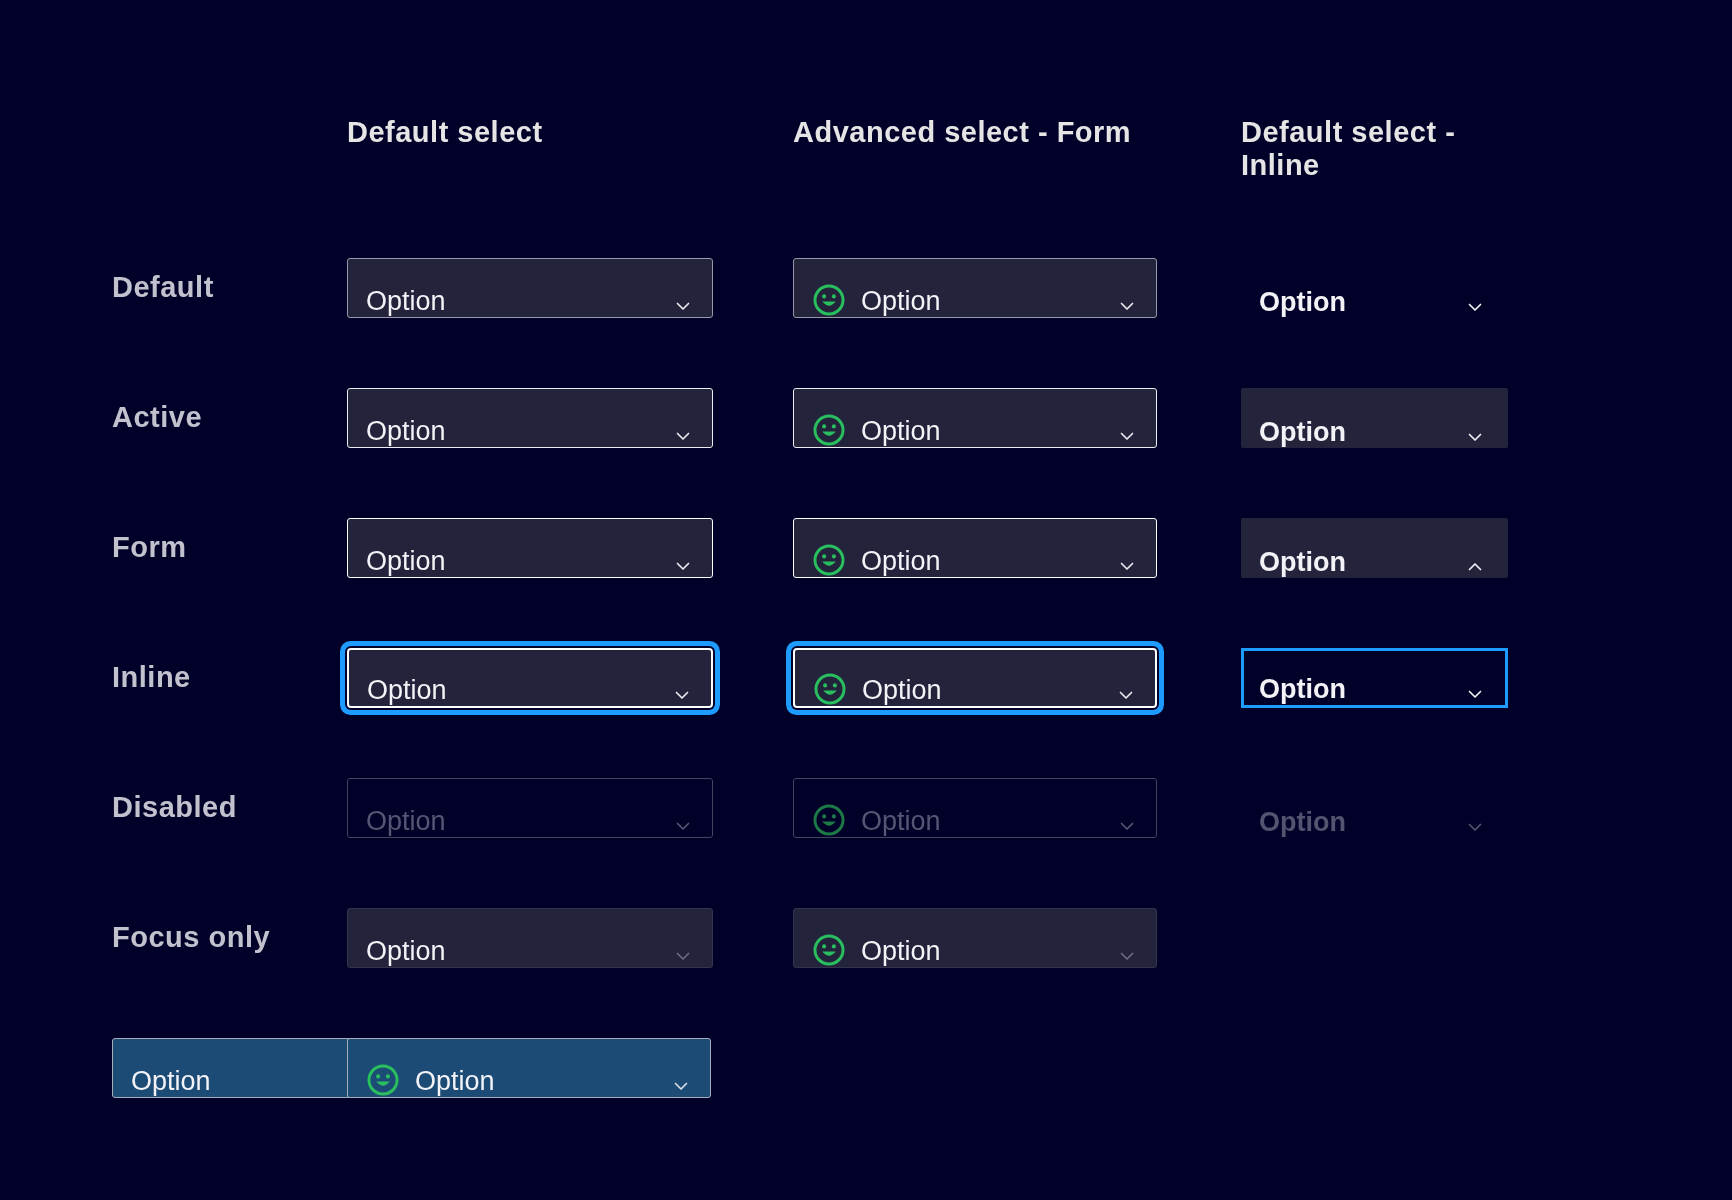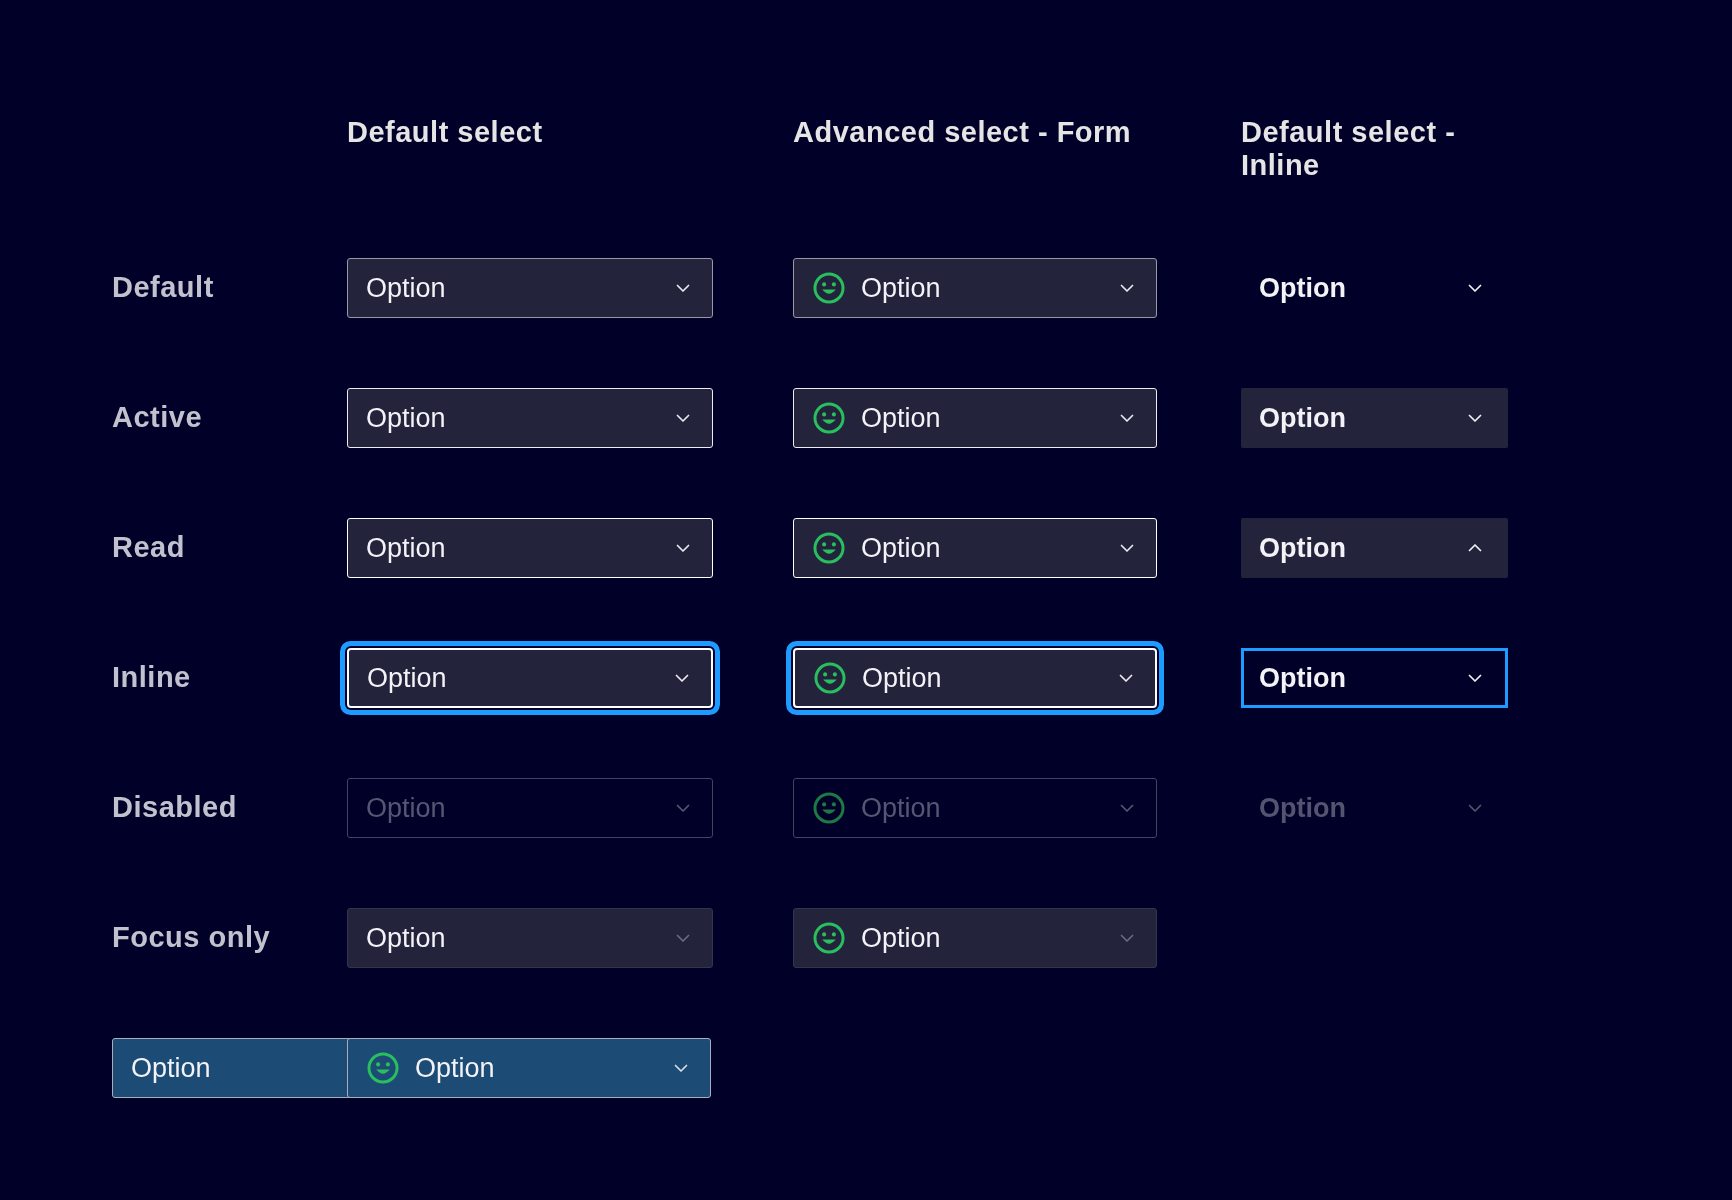--- a/index.html
+++ b/index.html
@@ -30,21 +30,21 @@
     color: #c2c2cf;
     align-self: center;
     width: 165px;
     line-height: 1.15;
   }
   .cell { align-self: center; }
 
   
   .sel {
     display: flex;
-    align-items: center;
+    align-items: flex-end;
     height: 60px;
     width: 366px;
     padding: 0 18px;
     gap: 15px;
     background: #23233c;
     border: 1px solid #9898a8;
     border-radius: 3px;
     font-size: 27px;
     color: #f2f2f7;
     cursor: pointer;
@@ -182,21 +182,21 @@
       <div class="sel v-inline st-active">
     <span class="sel-value">Option</span>
     <span class="chev">
   <svg width="22" height="22" viewBox="0 0 22 22" fill="none">
     <path d="M5.5 8.5 L11 14 L16.5 8.5" stroke="currentColor" stroke-width="1.7" stroke-linecap="round" stroke-linejoin="round"></path>
   </svg>
 </span>
   </div>
     </div>
 
-  <div class="row-label">Read</div>
+  <div class="row-label">Form</div>
   <div class="cell c-default">
       <div class="sel st-hover">
     <span class="sel-value">Option</span>
     <span class="chev">
   <svg width="22" height="22" viewBox="0 0 22 22" fill="none">
     <path d="M5.5 8.5 L11 14 L16.5 8.5" stroke="currentColor" stroke-width="1.7" stroke-linecap="round" stroke-linejoin="round"></path>
   </svg>
 </span>
   </div>
     </div>

